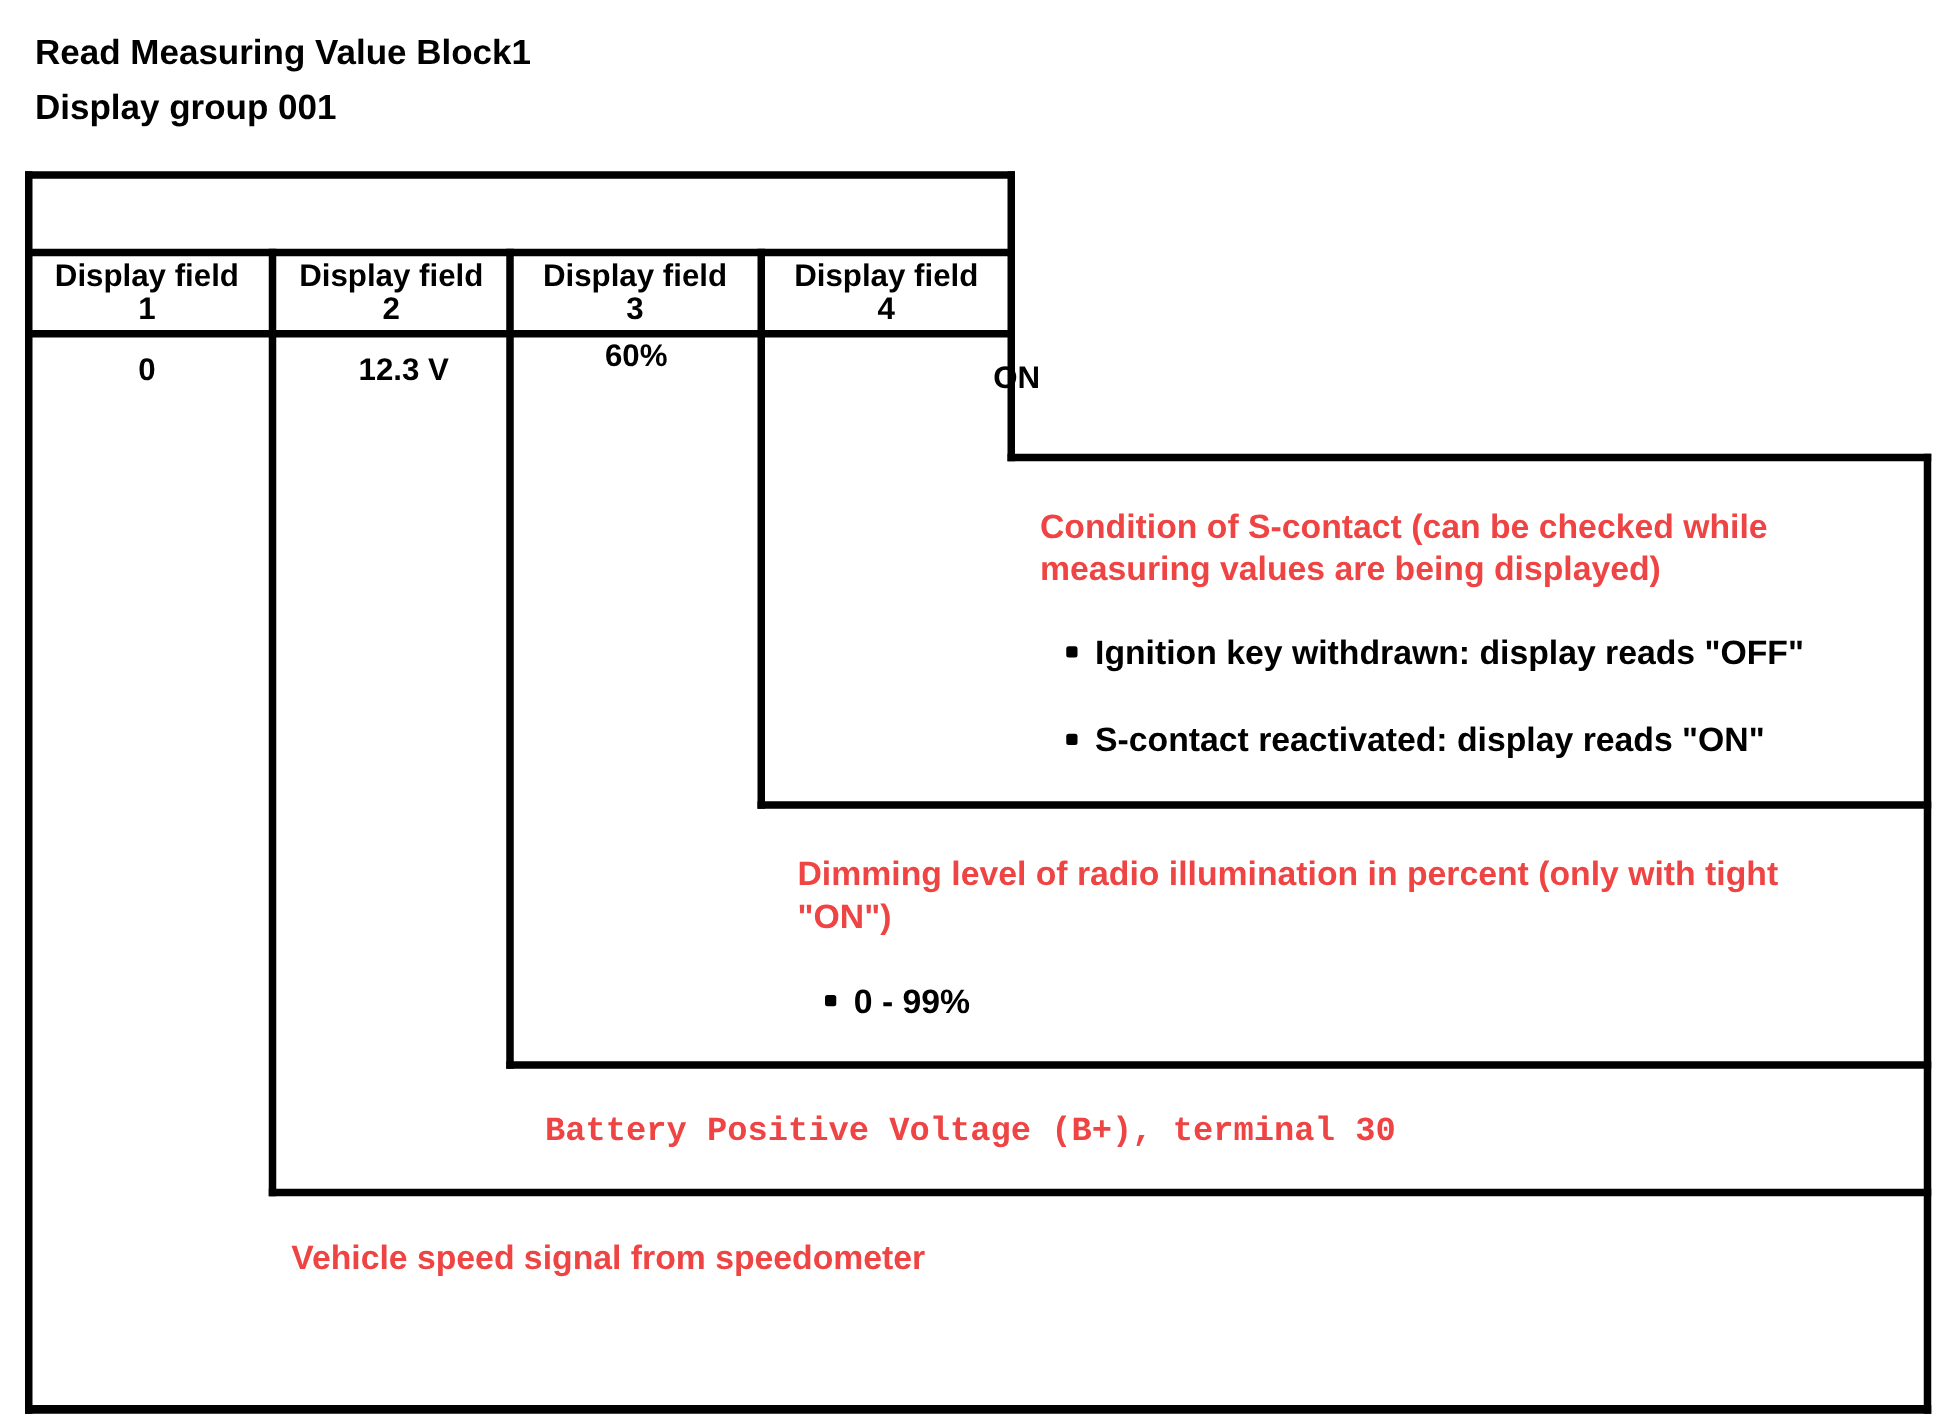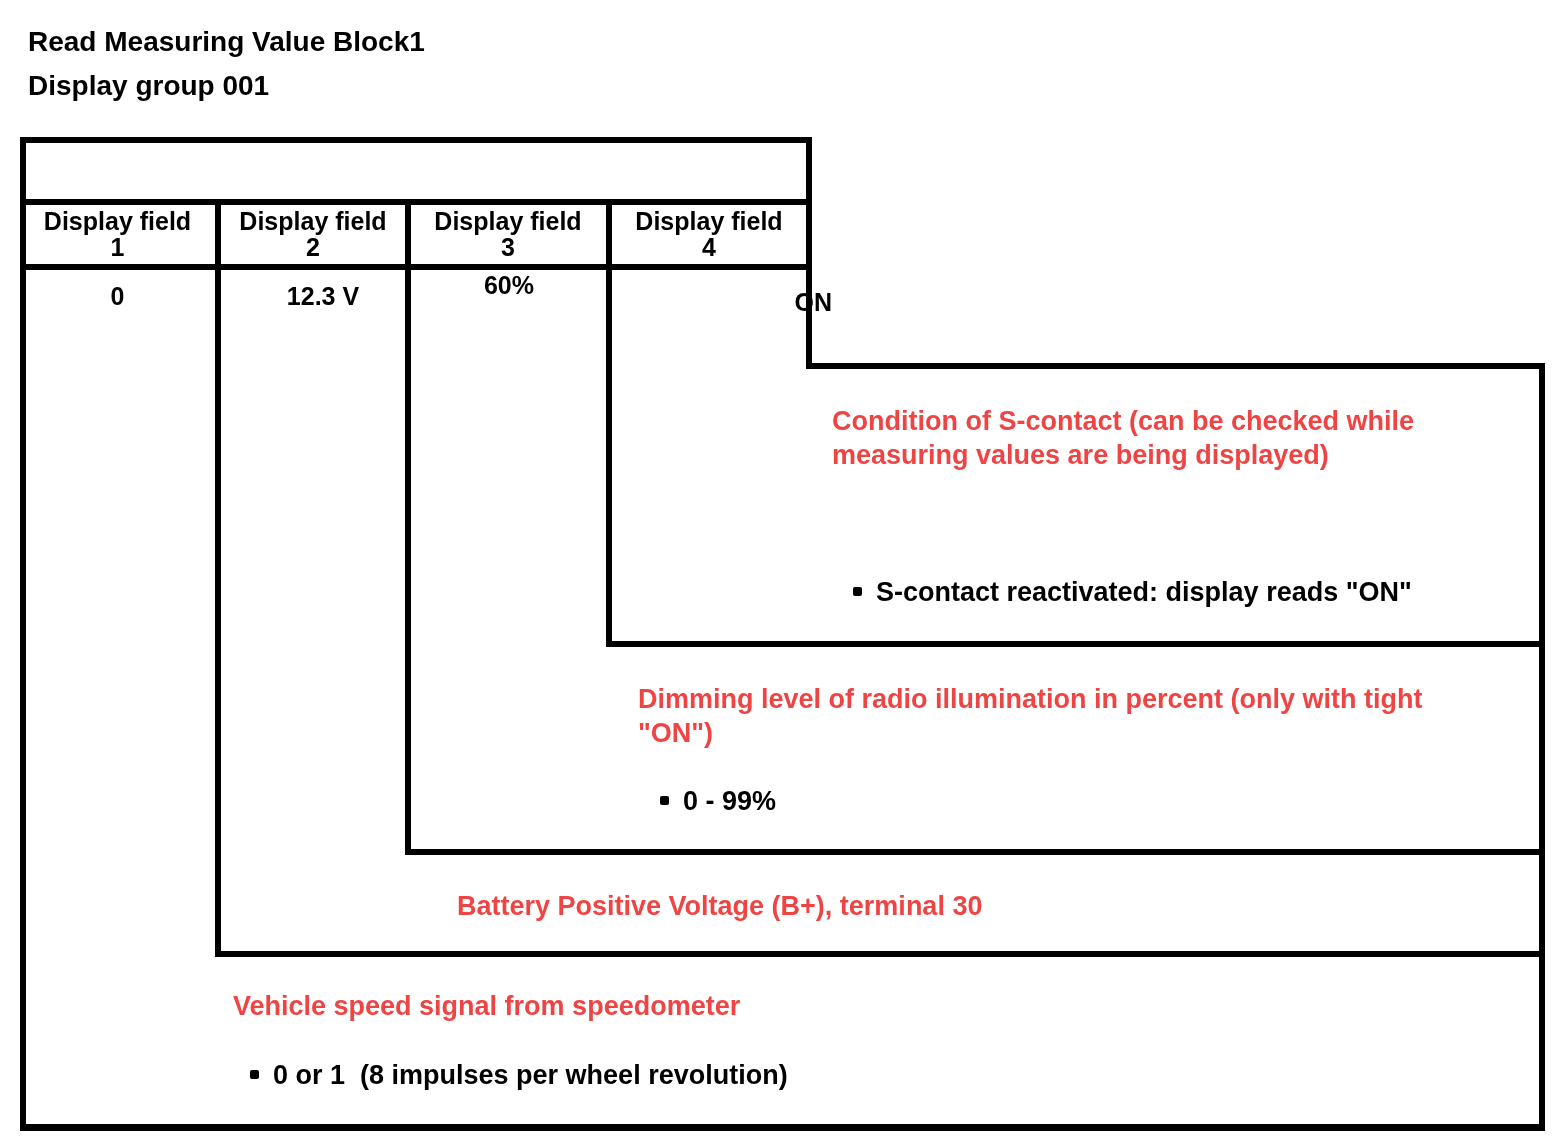--- a/index.html
+++ b/index.html
@@ -112,33 +112,33 @@
     <div>4</div>
   </div>
 
   <div class="cell" style="left:20px; top:283px; width:195px;">0</div>
   <div class="cell" style="left:215px; top:283px; width:196px;margin-left:10px;">12.3 V</div>
   <div class="cell" style="left:405px; top:272px; width:208px;">60%</div>
   <div class="cell" style="left:606px; top:289px; width:226px;text-align:right;">ON</div>
 
   <div class="txt" style="left:832px; top:404px;">Condition of S-contact (can be checked while</div>
   <div class="txt" style="left:832px; top:438px;">measuring values are being displayed)</div>
+  <div class="bullet" style="left:853px; top:505px;">
+    <span class="dot"></span>
+    <span class="txt-inline">Ignition key withdrawn: display reads "OFF"</span>
+  </div>
   <div class="bullet" style="left:853px; top:575px;">
     <span class="dot"></span>
     <span class="txt-inline">S-contact reactivated: display reads "ON"</span>
   </div>
 
   <div class="txt" style="left:638px; top:682px;">Dimming level of radio illumination in percent (only with tight</div>
   <div class="txt" style="left:638px; top:716px;">"ON")</div>
   <div class="bullet" style="left:660px; top:784px;">
     <span class="dot"></span>
     <span class="txt-inline">0 - 99%</span>
   </div>
 
-  <div class="txt" style="left:457px; top:889px;">Battery Positive Voltage (B+), terminal 30</div>
+  <div class="txt" style="left:436px; top:889px;font-family:Liberation Mono, monospace;">Battery Positive Voltage (B+), terminal 30</div>
 
   <div class="txt" style="left:233px; top:989px;">Vehicle speed signal from speedometer</div>
-  <div class="bullet" style="left:250px; top:1058px;">
-    <span class="dot"></span>
-    <span class="txt-inline">0 or 1  (8 impulses per wheel revolution)</span>
-  </div>
 
 </div>
 
 </body></html>

